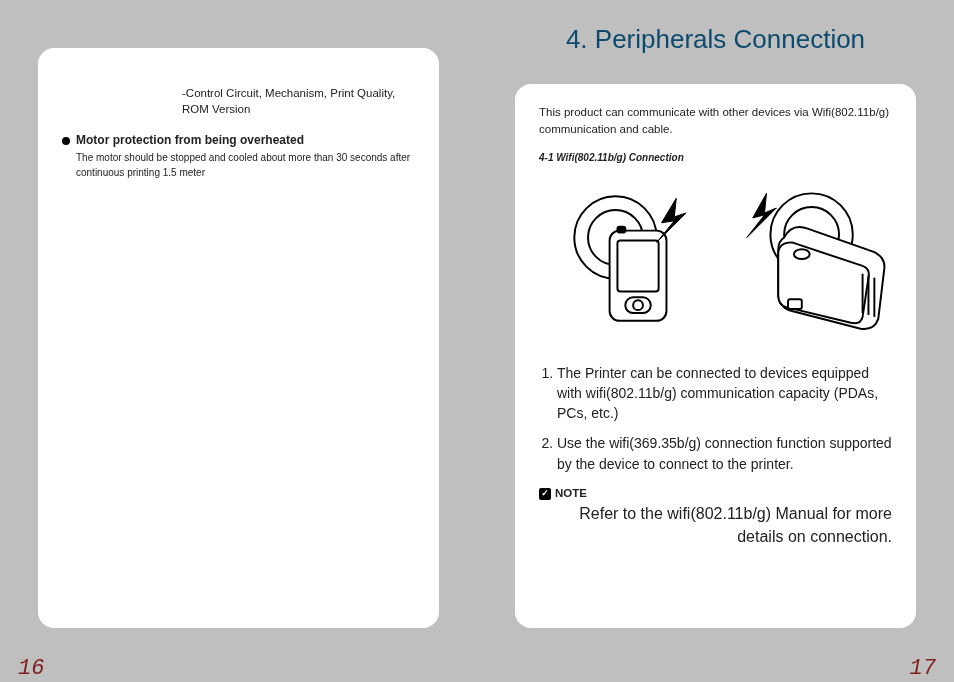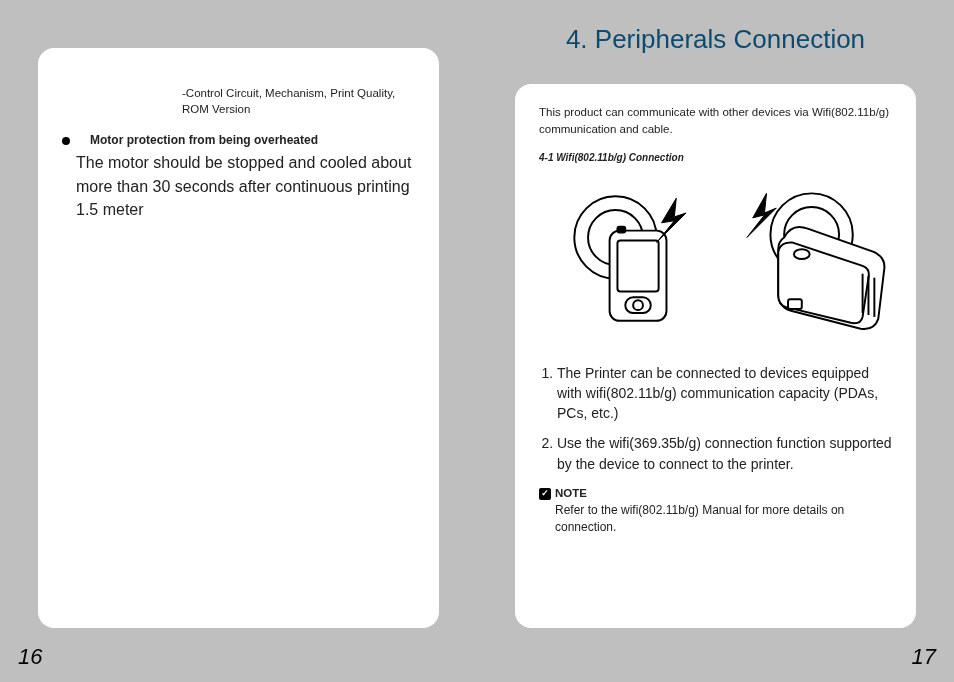--- a/index.html
+++ b/index.html
@@ -34,25 +34,25 @@
     transform: translateX(-50%);
     font-size: 26px;
     font-weight: 400;
     color: #0c4a6e;
     white-space: nowrap;
     font-family: "Helvetica Neue", Arial, sans-serif;
     font-stretch: condensed;
   }
   .page-num {
     position: absolute;
-    bottom: 12px;
+    bottom: 1px;
     font-size: 22px;
     font-style: italic;
-    color: #000000;
-    font-family: Liberation Sans, sans-serif;
+    color: #7f1d1d;
+    font-family: Liberation Mono, monospace;
   }
   .page-left .page-num { left: 18px; }
   .page-right .page-num { right: 18px; text-align: center; }
 
   .body-text {
     font-size: 11.5px;
     line-height: 1.45;
     color: #222;
     font-family: Arial, sans-serif;
     font-stretch: condensed;
@@ -61,29 +61,29 @@
   .indent-center {
     text-align: left;
     padding-left: 120px;
   }
   .bullet-head {
     font-weight: 700;
     font-size: 12px;
     margin-bottom: 2px;
     display: flex;
     align-items: center;
-    gap: 20px;
+    gap: 6px;
   }
   .round-bullet {
     width: 8px; height: 8px; border-radius: 50%; background: #000;
     display: inline-block;
   }
   .bullet-body {
     padding-left: 14px;
-    font-size: 16px;
+    font-size: 10px;
     line-height: 1.45;
   }
   .sub-title {
     font-style: italic;
     font-weight: 700;
     font-size: 10px;
     margin: 10px 0 8px 0;
   }
   .illustration {
     width: 100%;
@@ -111,23 +111,24 @@
     width: 12px; height: 12px;
     background: #000;
     color: #fff;
     font-size: 9px;
     display: inline-flex;
     align-items: center;
     justify-content: center;
     border-radius: 2px;
   }
   .note-body {
-    font-size: 12px;
+    font-size: 16px;
     padding-left: 16px;
     line-height: 1.45;
+    text-align: right;
   }
 </style>
 </head>
 <body>
 
 <div class="page page-left">
   <div class="sheet">
     <div class="body-text">
       <div class="para">
         <br>

